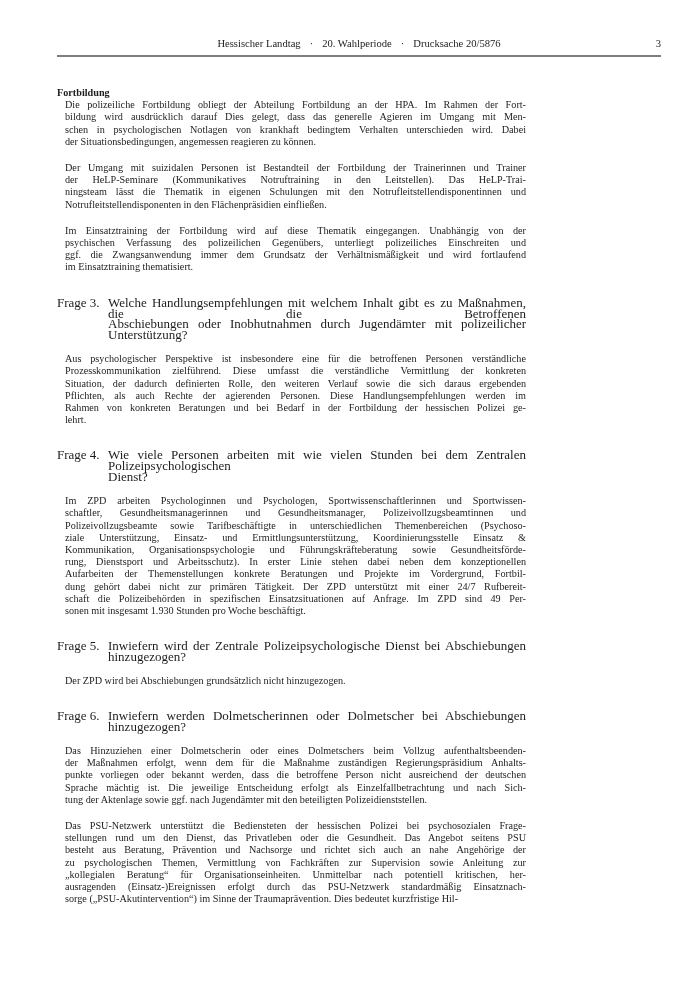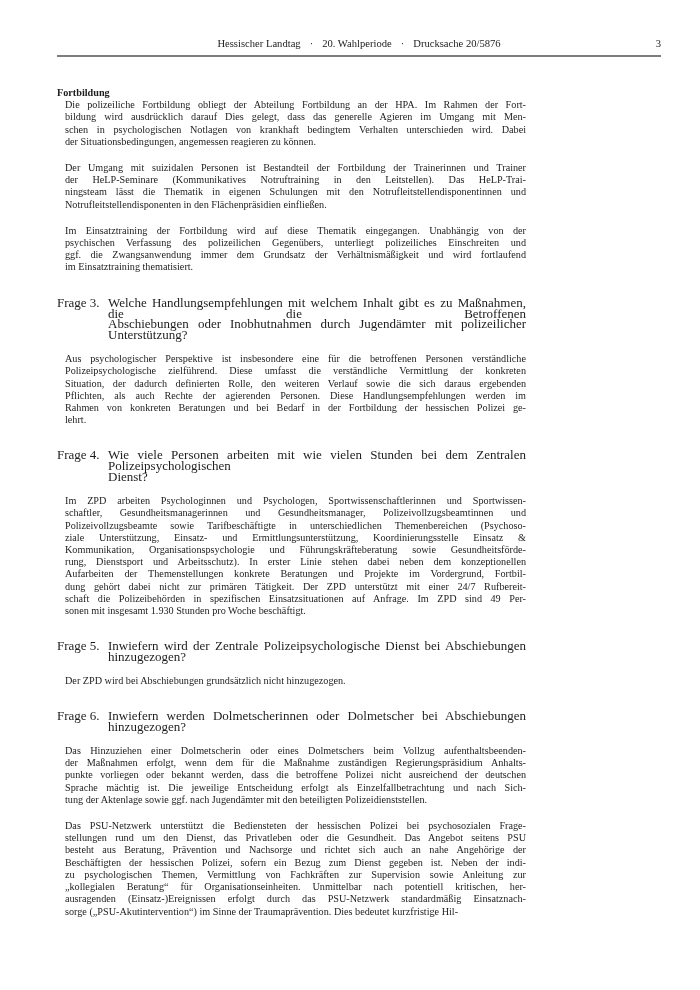--- a/index.html
+++ b/index.html
@@ -70,21 +70,21 @@
       </div>
       <div class="question">
         <span class="q-label">Frage 3.</span>
         <div class="q-lines">
           <div class="line">Welche Handlungsempfehlungen mit welchem Inhalt gibt es zu Maßnahmen, die die Betroffenen</div>
           <div class="line last">Abschiebungen oder Inobhutnahmen durch Jugendämter mit polizeilicher Unterstützung?</div>
         </div>
       </div>
       <div class="para">
         <div class="line">Aus psychologischer Perspektive ist insbesondere eine für die betroffenen Personen verständliche</div>
-        <div class="line">Polizeipsychologische zielführend. Diese umfasst die verständliche Vermittlung der konkreten</div>
+        <div class="line">Prozesskommunikation zielführend. Diese umfasst die verständliche Vermittlung der konkreten</div>
         <div class="line">Situation, der dadurch definierten Rolle, den weiteren Verlauf sowie die sich daraus ergebenden</div>
         <div class="line">Pflichten, als auch Rechte der agierenden Personen. Diese Handlungsempfehlungen werden im</div>
         <div class="line">Rahmen von konkreten Beratungen und bei Bedarf in der Fortbildung der hessischen Polizei ge-</div>
         <div class="line last">lehrt.</div>
       </div>
       <div class="question">
         <span class="q-label">Frage 4.</span>
         <div class="q-lines">
           <div class="line">Wie viele Personen arbeiten mit wie vielen Stunden bei dem Zentralen Polizeipsychologischen</div>
           <div class="line last">Dienst?</div>
@@ -113,28 +113,27 @@
       </div>
       <div class="question">
         <span class="q-label">Frage 6.</span>
         <div class="q-lines">
           <div class="line last">Inwiefern werden Dolmetscherinnen oder Dolmetscher bei Abschiebungen hinzugezogen?</div>
         </div>
       </div>
       <div class="para">
         <div class="line">Das Hinzuziehen einer Dolmetscherin oder eines Dolmetschers beim Vollzug aufenthaltsbeenden-</div>
         <div class="line">der Maßnahmen erfolgt, wenn dem für die Maßnahme zuständigen Regierungspräsidium Anhalts-</div>
-        <div class="line">punkte vorliegen oder bekannt werden, dass die betroffene Polizei nicht ausreichend der deutschen</div>
+        <div class="line">punkte vorliegen oder bekannt werden, dass die betroffene Person nicht ausreichend der deutschen</div>
         <div class="line">Sprache mächtig ist. Die jeweilige Entscheidung erfolgt als Einzelfallbetrachtung und nach Sich-</div>
         <div class="line last">tung der Aktenlage sowie ggf. nach Jugendämter mit den beteiligten Polizeidienststellen.</div>
       </div>
       <div class="para">
         <div class="line">Das PSU-Netzwerk unterstützt die Bediensteten der hessischen Polizei bei psychosozialen Frage-</div>
         <div class="line">stellungen rund um den Dienst, das Privatleben oder die Gesundheit. Das Angebot seitens PSU</div>
         <div class="line">besteht aus Beratung, Prävention und Nachsorge und richtet sich auch an nahe Angehörige der</div>
-        <div class="line">Beschäftigten der hessischen Polizei, sofern ein Bezug zum Dienst gegeben ist. Neben der indi-</div>
         <div class="line">zu psychologischen Themen, Vermittlung von Fachkräften zur Supervision sowie Anleitung zur</div>
         <div class="line">„kollegialen Beratung“ für Organisationseinheiten. Unmittelbar nach potentiell kritischen, her-</div>
         <div class="line">ausragenden (Einsatz-)Ereignissen erfolgt durch das PSU-Netzwerk standardmäßig Einsatznach-</div>
         <div class="line last">sorge („PSU-Akutintervention“) im Sinne der Traumaprävention. Dies bedeutet kurzfristige Hil-</div>
       </div>
     </div>
 </div>
 
 </body></html>

